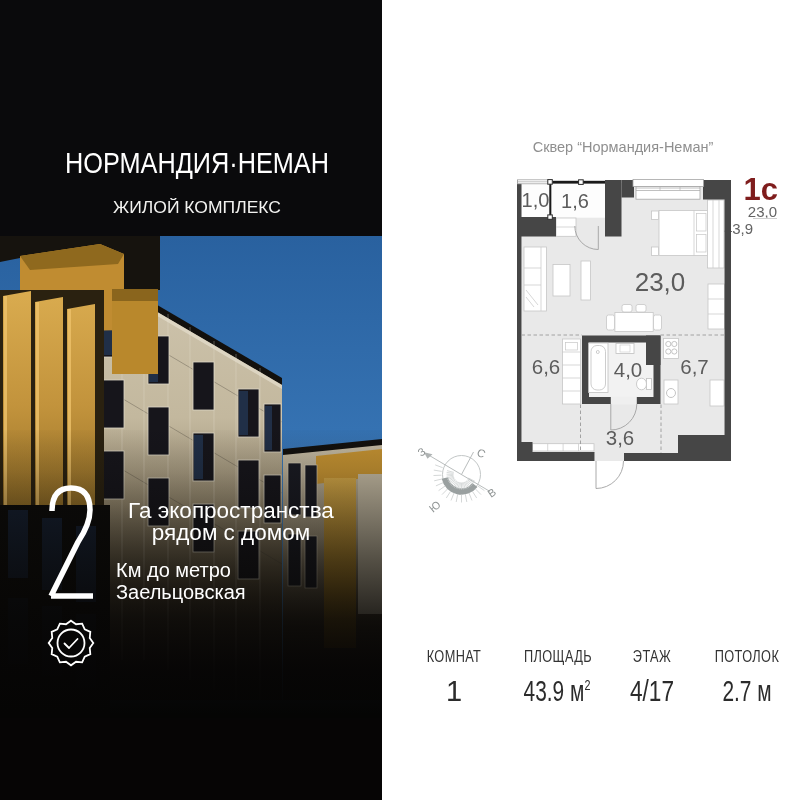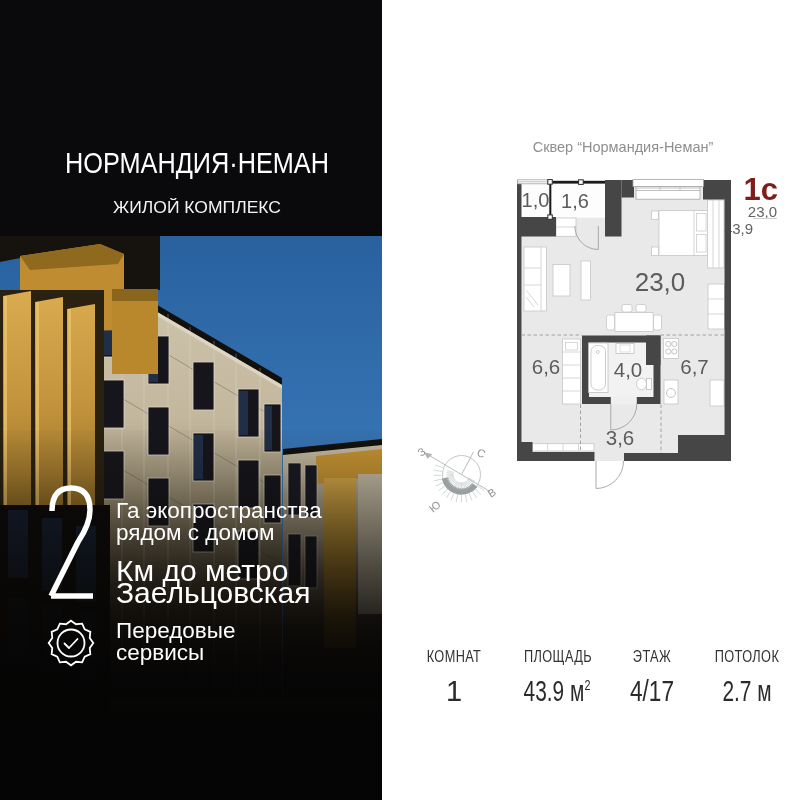--- a/index.html
+++ b/index.html
@@ -150,31 +150,30 @@
 
 <svg class="abs" style="left:0;top:130px" width="382" height="100" viewBox="0 0 382 100">
 <text x="197" y="42.5" text-anchor="middle" textLength="264" lengthAdjust="spacingAndGlyphs" font-family="Liberation Sans, sans-serif" font-size="30" fill="#ffffff">НОРМАНДИЯ·НЕМАН</text>
 <text x="197" y="82.5" text-anchor="middle" textLength="168" lengthAdjust="spacingAndGlyphs" font-family="Liberation Sans, sans-serif" font-size="17" fill="#f2f2f0">ЖИЛОЙ КОМПЛЕКС</text>
 </svg>
 
 <svg class="abs" style="left:40px;top:480px" width="70" height="130" viewBox="0 0 70 130">
 <path d="M 12 31 Q 12 8 31 8 Q 50 8 50 30 Q 50 44 38 62 L 11 116 M 11 116 L 53 116" fill="none" stroke="#ffffff" stroke-width="5.5" stroke-linecap="butt"></path>
 </svg>
 
-<div class="abs" style="left:116px;top:500px;width:230px;color:#ffffff;font-size:22.5px;line-height:21.5px;">Га экопространства<br>рядом с домом</div>
-
-<div class="abs" style="left:116px;top:560px;width:230px;color:#ffffff;font-size:30px;line-height:21.5px;">Км до метро<br>Заельцовская</div>
+<div class="abs" style="left:116px;top:500px;width:230px;color:#ffffff;font-size:22.5px;line-height:21.5px;text-align:center;">Га экопространства<br>рядом с домом</div>
+
+<div class="abs" style="left:116px;top:560px;width:230px;color:#ffffff;font-size:20px;line-height:21.5px;">Км до метро<br>Заельцовская</div>
 
 <svg class="abs" style="left:47px;top:619px" width="48" height="48" viewBox="0 0 48 48">
 <path d="M 24.00,1.70 L 29.02,5.26 L 35.15,4.69 L 37.72,10.28 L 43.31,12.85 L 42.74,18.98 L 46.30,24.00 L 42.74,29.02 L 43.31,35.15 L 37.72,37.72 L 35.15,43.31 L 29.02,42.74 L 24.00,46.30 L 18.98,42.74 L 12.85,43.31 L 10.28,37.72 L 4.69,35.15 L 5.26,29.02 L 1.70,24.00 L 5.26,18.98 L 4.69,12.85 L 10.28,10.28 L 12.85,4.69 L 18.98,5.26 Z" fill="none" stroke="#ffffff" stroke-width="1.8" stroke-linejoin="miter"></path>
 <circle cx="24" cy="24" r="13.5" fill="none" stroke="#ffffff" stroke-width="1.8"></circle>
 <path d="M 17.5 24.5 L 22 29 L 30.5 20" fill="none" stroke="#ffffff" stroke-width="1.8" stroke-linecap="round" stroke-linejoin="round"></path>
 </svg>
 
-<div class="abs" style="left:116px;top:620px;width:230px;color:#ffffff;font-size:22.5px;line-height:21.5px;">Передовые<br>сервисы</div>
 
 <div class="abs" style="left:420px;top:138.5px;width:406px;text-align:center;font-size:14.5px;color:#8f8f8f;">Сквер “Нормандия-Неман”</div>
 
 <div class="abs" style="left:700px;top:175.5px;width:78px;text-align:right;font-size:31px;font-weight:bold;color:#7f1d1d;line-height:28px;">1с</div>
 
 <div class="abs" style="left:700px;top:204px;width:77px;text-align:right;font-size:15px;color:#636363;line-height:15px;">23,0</div>
 <div class="abs" style="left:753px;top:218px;width:24px;border-top:1px solid #cfcfcf;"></div>
 <div class="abs" style="left:700px;top:221px;width:77px;text-align:center;font-size:15px;color:#636363;line-height:15px;">43,9</div>
 
 <svg class="abs" style="left:500px;top:170px" width="245" height="330" viewBox="500 170 245 330">

